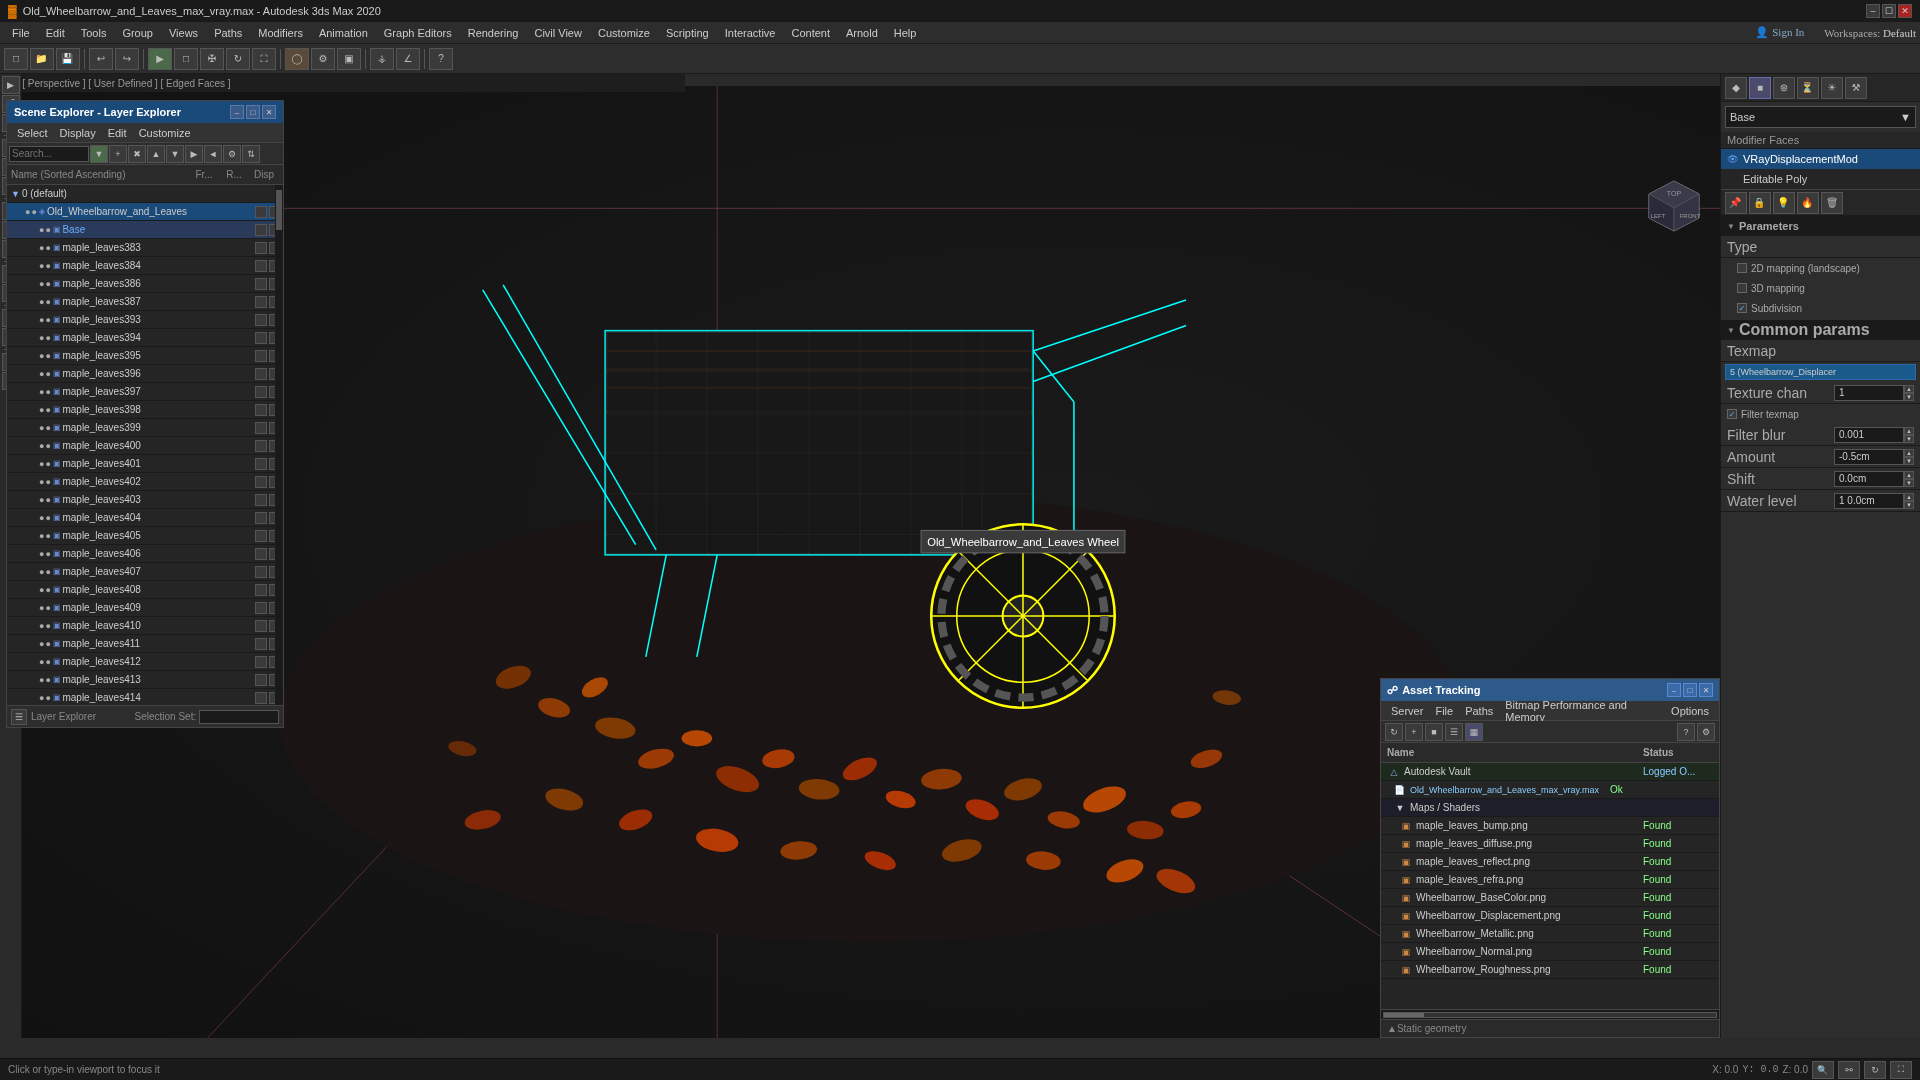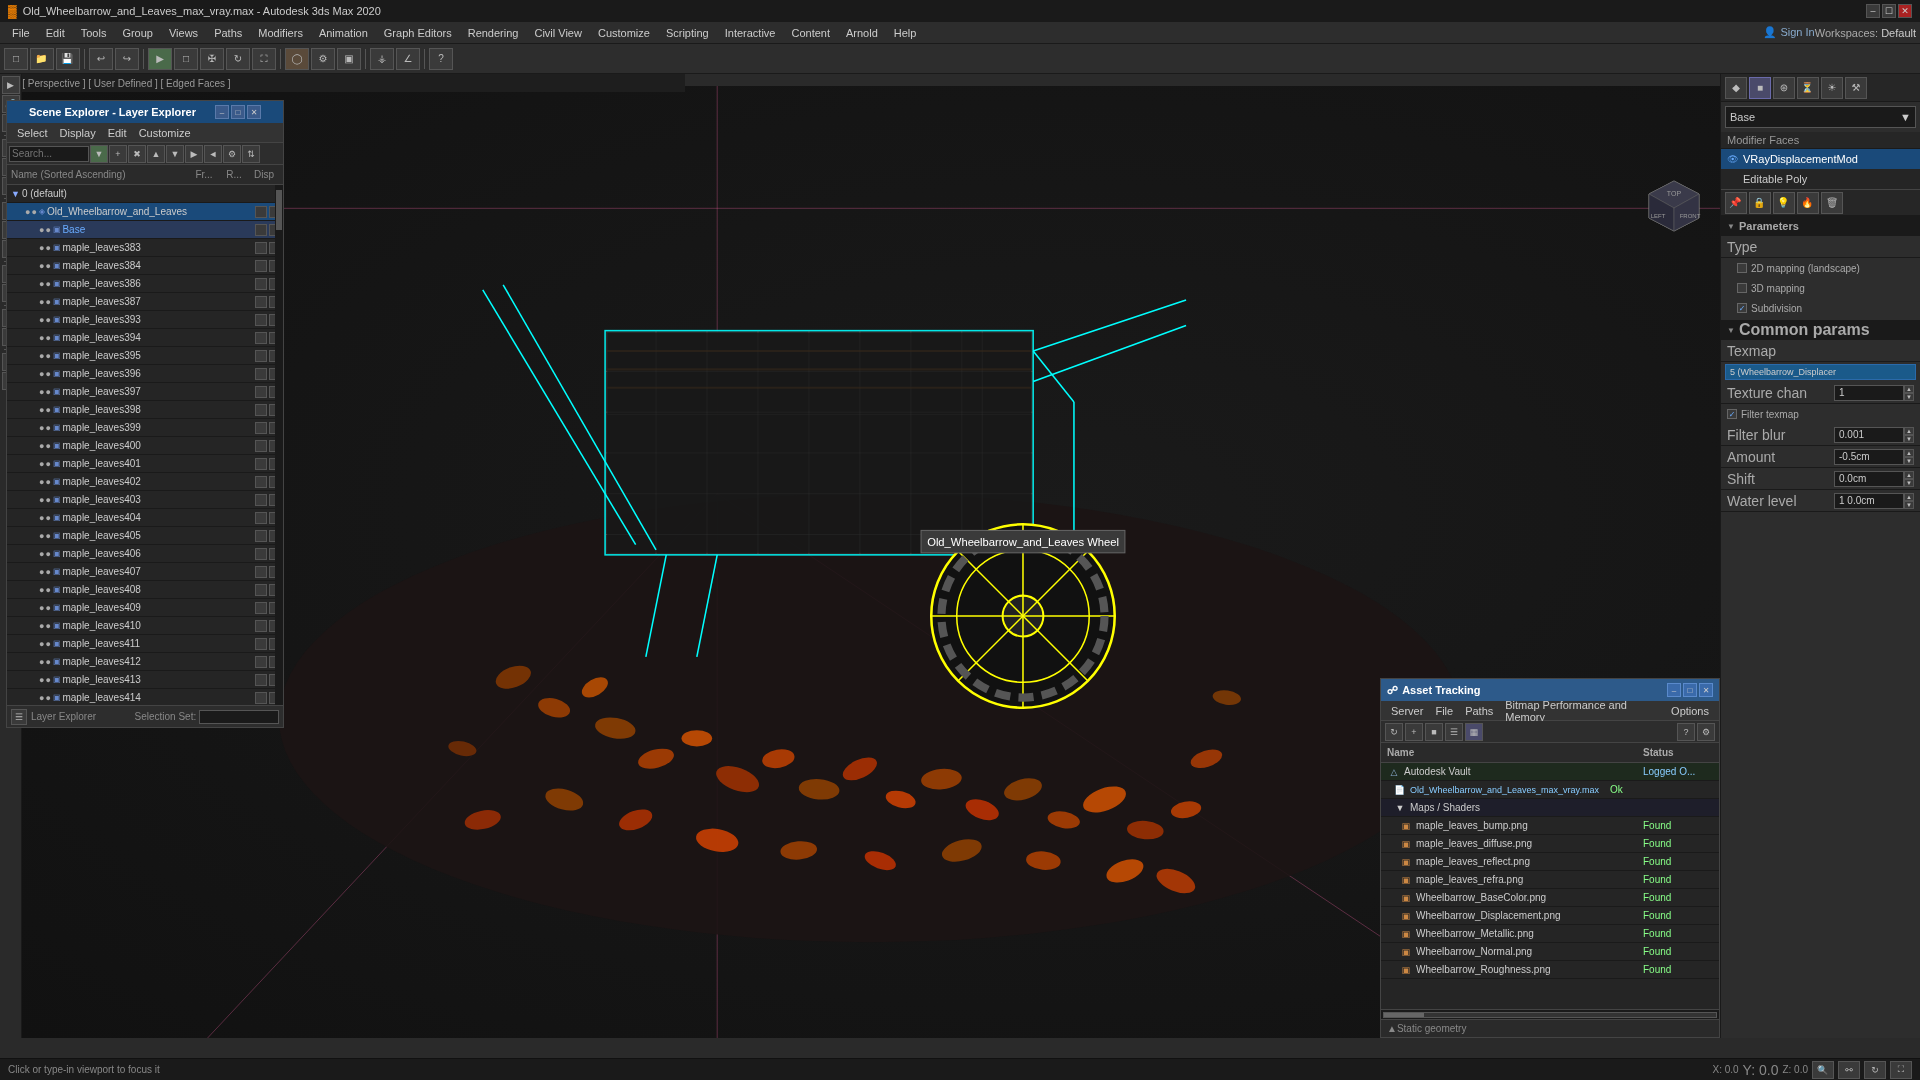--- a/index.html
+++ b/index.html
@@ -66,21 +66,22 @@
       padding: 2px 8px;
       color: #cccccc;
       cursor: pointer;
       font-size: 11px;
       white-space: nowrap;
     }
     #menu-right {
       margin-left: auto;
       display: flex;
       align-items: center;
-      gap: 0;
+      gap: 20px;
+      font-family: Liberation Serif, serif;
     }
     .workspace-label {
       font-size: 11px;
       color: #aaa;
     }
 
     
     #toolbar {
       height: 30px;
       background: #2d2d2d;
@@ -161,21 +162,21 @@
       border: 1px solid #444;
       z-index: 200;
       display: flex;
       flex-direction: column;
     }
     #scene-explorer-titlebar {
       height: 22px;
       background: #1a4a7a;
       display: flex;
       align-items: center;
-      padding: 0 22px;
+      padding: 0 7px;
       justify-content: space-between;
     }
     #scene-explorer-title {
       color: #ffffff;
       font-size: 11px;
       font-weight: bold;
     }
     .se-title-btns {
       display: flex;
       gap: 2px;
@@ -1583,20 +1584,20 @@
   <div id="at-footer">
     <span>▲ </span>
     <span>Static geometry</span>
   </div>
 </div>
 
 <div id="status-bar">
   <span style="font-size:10px;color:#888;">Click or type-in viewport to focus it</span>
   <div style="margin-left:auto;display:flex;align-items:center;gap:4px;">
     <span style="font-size:10px;color:#888;">X: 0.0</span>
-    <span style="font-size:14px;color:#888;">Y: 0.0</span>
+    <span style="font-size:10px;color:#888;font-family:Liberation Mono, monospace;">Y: 0.0</span>
     <span style="font-size:10px;color:#888;">Z: 0.0</span>
     <div class="nav-btn">🔍</div>
     <div class="nav-btn">⚯</div>
     <div class="nav-btn">↻</div>
     <div class="nav-btn">⛶</div>
   </div>
 </div>
 
 </body></html>

